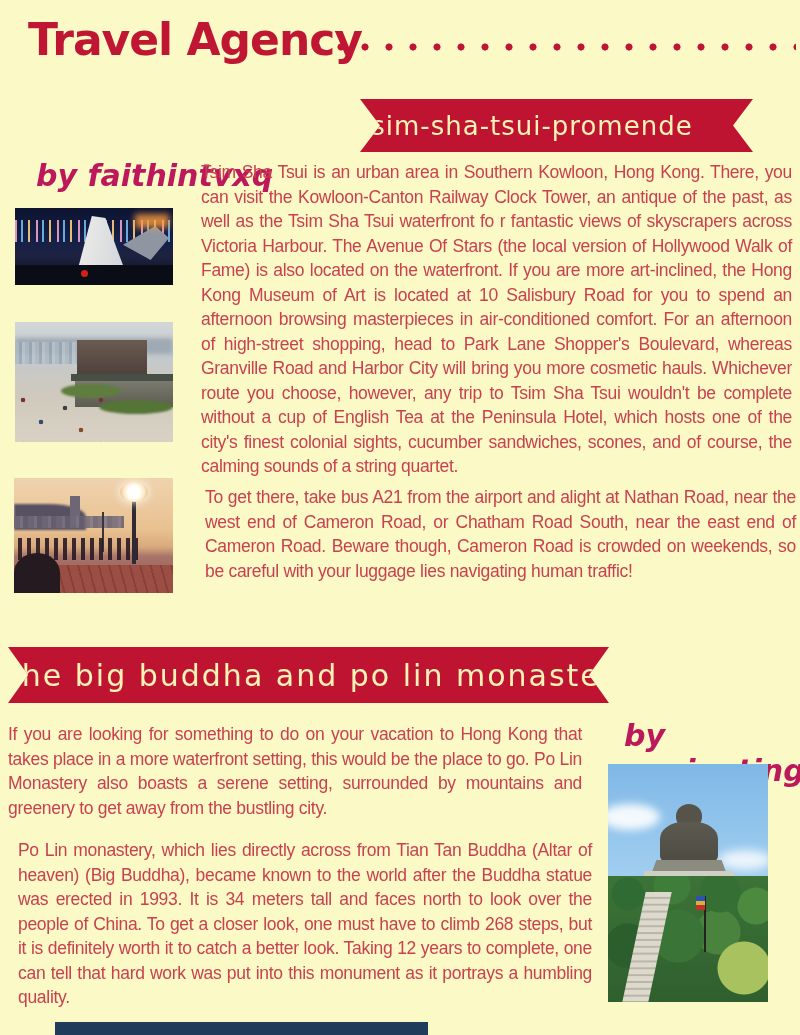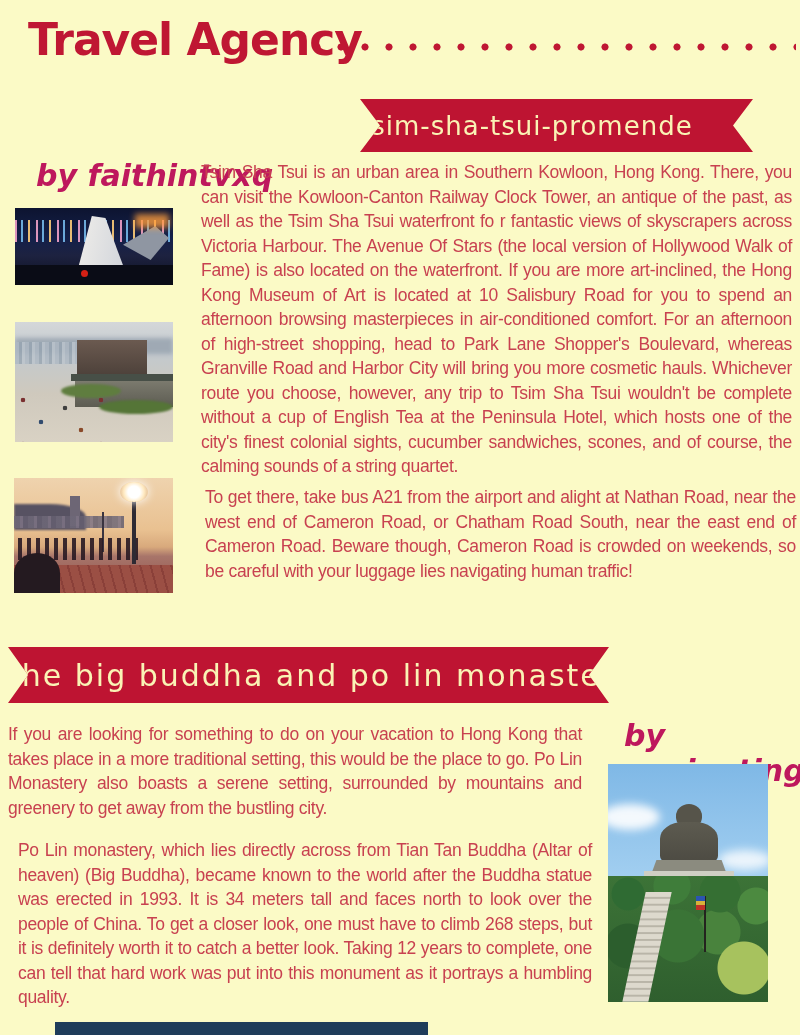--- a/index.html
+++ b/index.html
@@ -158,21 +158,21 @@
   </div>
 
   <div class="para a1p1">Tsim Sha Tsui is an urban area in Southern Kowloon, Hong Kong. There, you can visit the Kowloon-Canton Railway Clock Tower, an antique of the past, as well as the Tsim Sha Tsui waterfront fo r fantastic views of skyscrapers across Victoria Harbour. The Avenue Of Stars (the local version of Hollywood Walk of Fame) is also located on the waterfront. If you are more art-inclined, the Hong Kong Museum of Art is located at 10 Salisbury Road for you to spend an afternoon browsing masterpieces in air-conditioned comfort. For an afternoon of high-street shopping, head to Park Lane Shopper's Boulevard, whereas Granville Road and Harbor City will bring you more cosmetic hauls. Whichever route you choose, however, any trip to Tsim Sha Tsui wouldn't be complete without a cup of English Tea at the Peninsula Hotel, which hosts one of the city's finest colonial sights, cucumber sandwiches, scones, and of course, the calming sounds of a string quartet.</div>
   <div class="para a1p2">To get there, take bus A21 from the airport and alight at Nathan Road, near the west end of Cameron Road, or Chatham Road South, near the east end of Cameron Road. Beware though, Cameron Road is crowded on weekends, so be careful with your luggage lies navigating human traffic!</div>
 
   <div class="ribbon ribbon-2">
     <span>the big buddha and po lin monastery</span>
   </div>
   <div class="byline byline-2">by navigating</div>
 
-  <div class="para a2p1">If you are looking for something to do on your vacation to Hong Kong that takes place in a more traditional setting, this would be the place to go. Po Lin Monastery also boasts a serene setting, surrounded by mountains and greenery to get away from the bustling city.</div>
+  <div class="para a2p1">If you are looking for something to do on your vacation to Hong Kong that takes place in a more waterfront setting, this would be the place to go. Po Lin Monastery also boasts a serene setting, surrounded by mountains and greenery to get away from the bustling city.</div>
   <div class="para a2p2">Po Lin monastery, which lies directly across from Tian Tan Buddha (Altar of heaven) (Big Buddha), became known to the world after the Buddha statue was erected in 1993. It is 34 meters tall and faces north to look over the people of China. To get a closer look, one must have to climb 268 steps, but it is definitely worth it to catch a better look. Taking 12 years to complete, one can tell that hard work was put into this monument as it portrays a humbling quality.</div>
 
   <div class="photo ph4" title="Tian Tan Big Buddha statue above a tree-covered hillside with a long stairway and flag">
     <div class="cloud1"></div>
     <div class="cloud2"></div>
     <div class="b-head"></div>
     <div class="b-body"></div>
     <div class="b-base"></div>
     <div class="b-ped"></div>
     <div class="trees"></div>

